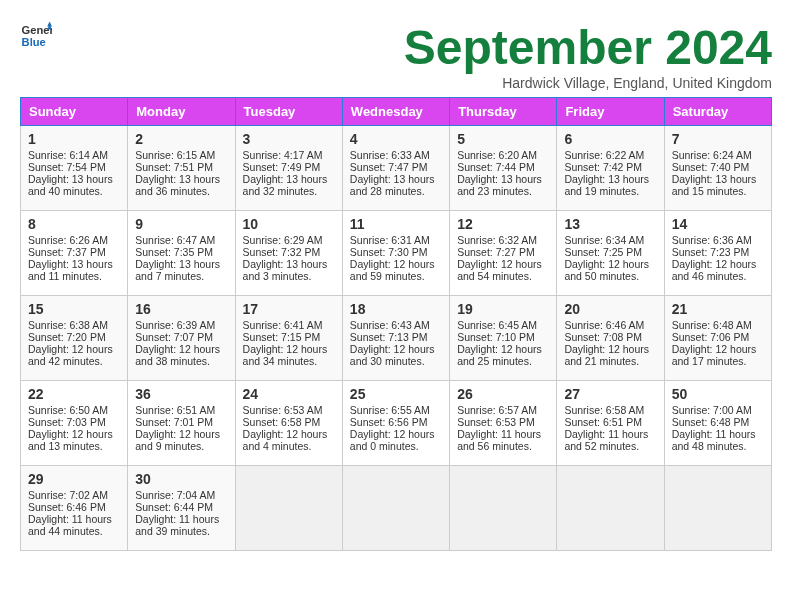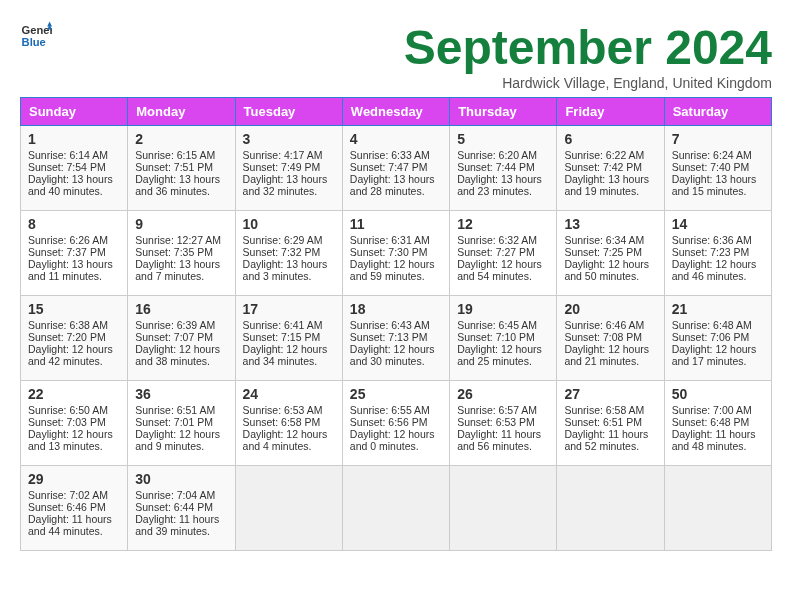--- a/index.html
+++ b/index.html
@@ -114,21 +114,21 @@
         <td><span class="day-num">1</span><span>Sunrise: 6:14 AM</span><br><span>Sunset: 7:54 PM</span><br><span>Daylight: 13 hours and 40 minutes.</span></td>
         <td><span class="day-num">2</span><span>Sunrise: 6:15 AM</span><br><span>Sunset: 7:51 PM</span><br><span>Daylight: 13 hours and 36 minutes.</span></td>
         <td><span class="day-num">3</span><span>Sunrise: 4:17 AM</span><br><span>Sunset: 7:49 PM</span><br><span>Daylight: 13 hours and 32 minutes.</span></td>
         <td><span class="day-num">4</span><span>Sunrise: 6:33 AM</span><br><span>Sunset: 7:47 PM</span><br><span>Daylight: 13 hours and 28 minutes.</span></td>
         <td><span class="day-num">5</span><span>Sunrise: 6:20 AM</span><br><span>Sunset: 7:44 PM</span><br><span>Daylight: 13 hours and 23 minutes.</span></td>
         <td><span class="day-num">6</span><span>Sunrise: 6:22 AM</span><br><span>Sunset: 7:42 PM</span><br><span>Daylight: 13 hours and 19 minutes.</span></td>
         <td><span class="day-num">7</span><span>Sunrise: 6:24 AM</span><br><span>Sunset: 7:40 PM</span><br><span>Daylight: 13 hours and 15 minutes.</span></td>
       </tr>
       <tr class="week-row">
         <td><span class="day-num">8</span><span>Sunrise: 6:26 AM</span><br><span>Sunset: 7:37 PM</span><br><span>Daylight: 13 hours and 11 minutes.</span></td>
-        <td><span class="day-num">9</span><span>Sunrise: 12:27 AM</span><br><span>Sunset: 7:35 PM</span><br><span>Daylight: 13 hours and 7 minutes.</span></td>
+        <td><span class="day-num">9</span><span>Sunrise: 6:47 AM</span><br><span>Sunset: 7:35 PM</span><br><span>Daylight: 13 hours and 7 minutes.</span></td>
         <td><span class="day-num">10</span><span>Sunrise: 6:29 AM</span><br><span>Sunset: 7:32 PM</span><br><span>Daylight: 13 hours and 3 minutes.</span></td>
         <td><span class="day-num">11</span><span>Sunrise: 6:31 AM</span><br><span>Sunset: 7:30 PM</span><br><span>Daylight: 12 hours and 59 minutes.</span></td>
         <td><span class="day-num">12</span><span>Sunrise: 6:32 AM</span><br><span>Sunset: 7:27 PM</span><br><span>Daylight: 12 hours and 54 minutes.</span></td>
         <td><span class="day-num">13</span><span>Sunrise: 6:34 AM</span><br><span>Sunset: 7:25 PM</span><br><span>Daylight: 12 hours and 50 minutes.</span></td>
         <td><span class="day-num">14</span><span>Sunrise: 6:36 AM</span><br><span>Sunset: 7:23 PM</span><br><span>Daylight: 12 hours and 46 minutes.</span></td>
       </tr>
       <tr class="week-row">
         <td><span class="day-num">15</span><span>Sunrise: 6:38 AM</span><br><span>Sunset: 7:20 PM</span><br><span>Daylight: 12 hours and 42 minutes.</span></td>
         <td><span class="day-num">16</span><span>Sunrise: 6:39 AM</span><br><span>Sunset: 7:07 PM</span><br><span>Daylight: 12 hours and 38 minutes.</span></td>
         <td><span class="day-num">17</span><span>Sunrise: 6:41 AM</span><br><span>Sunset: 7:15 PM</span><br><span>Daylight: 12 hours and 34 minutes.</span></td>

